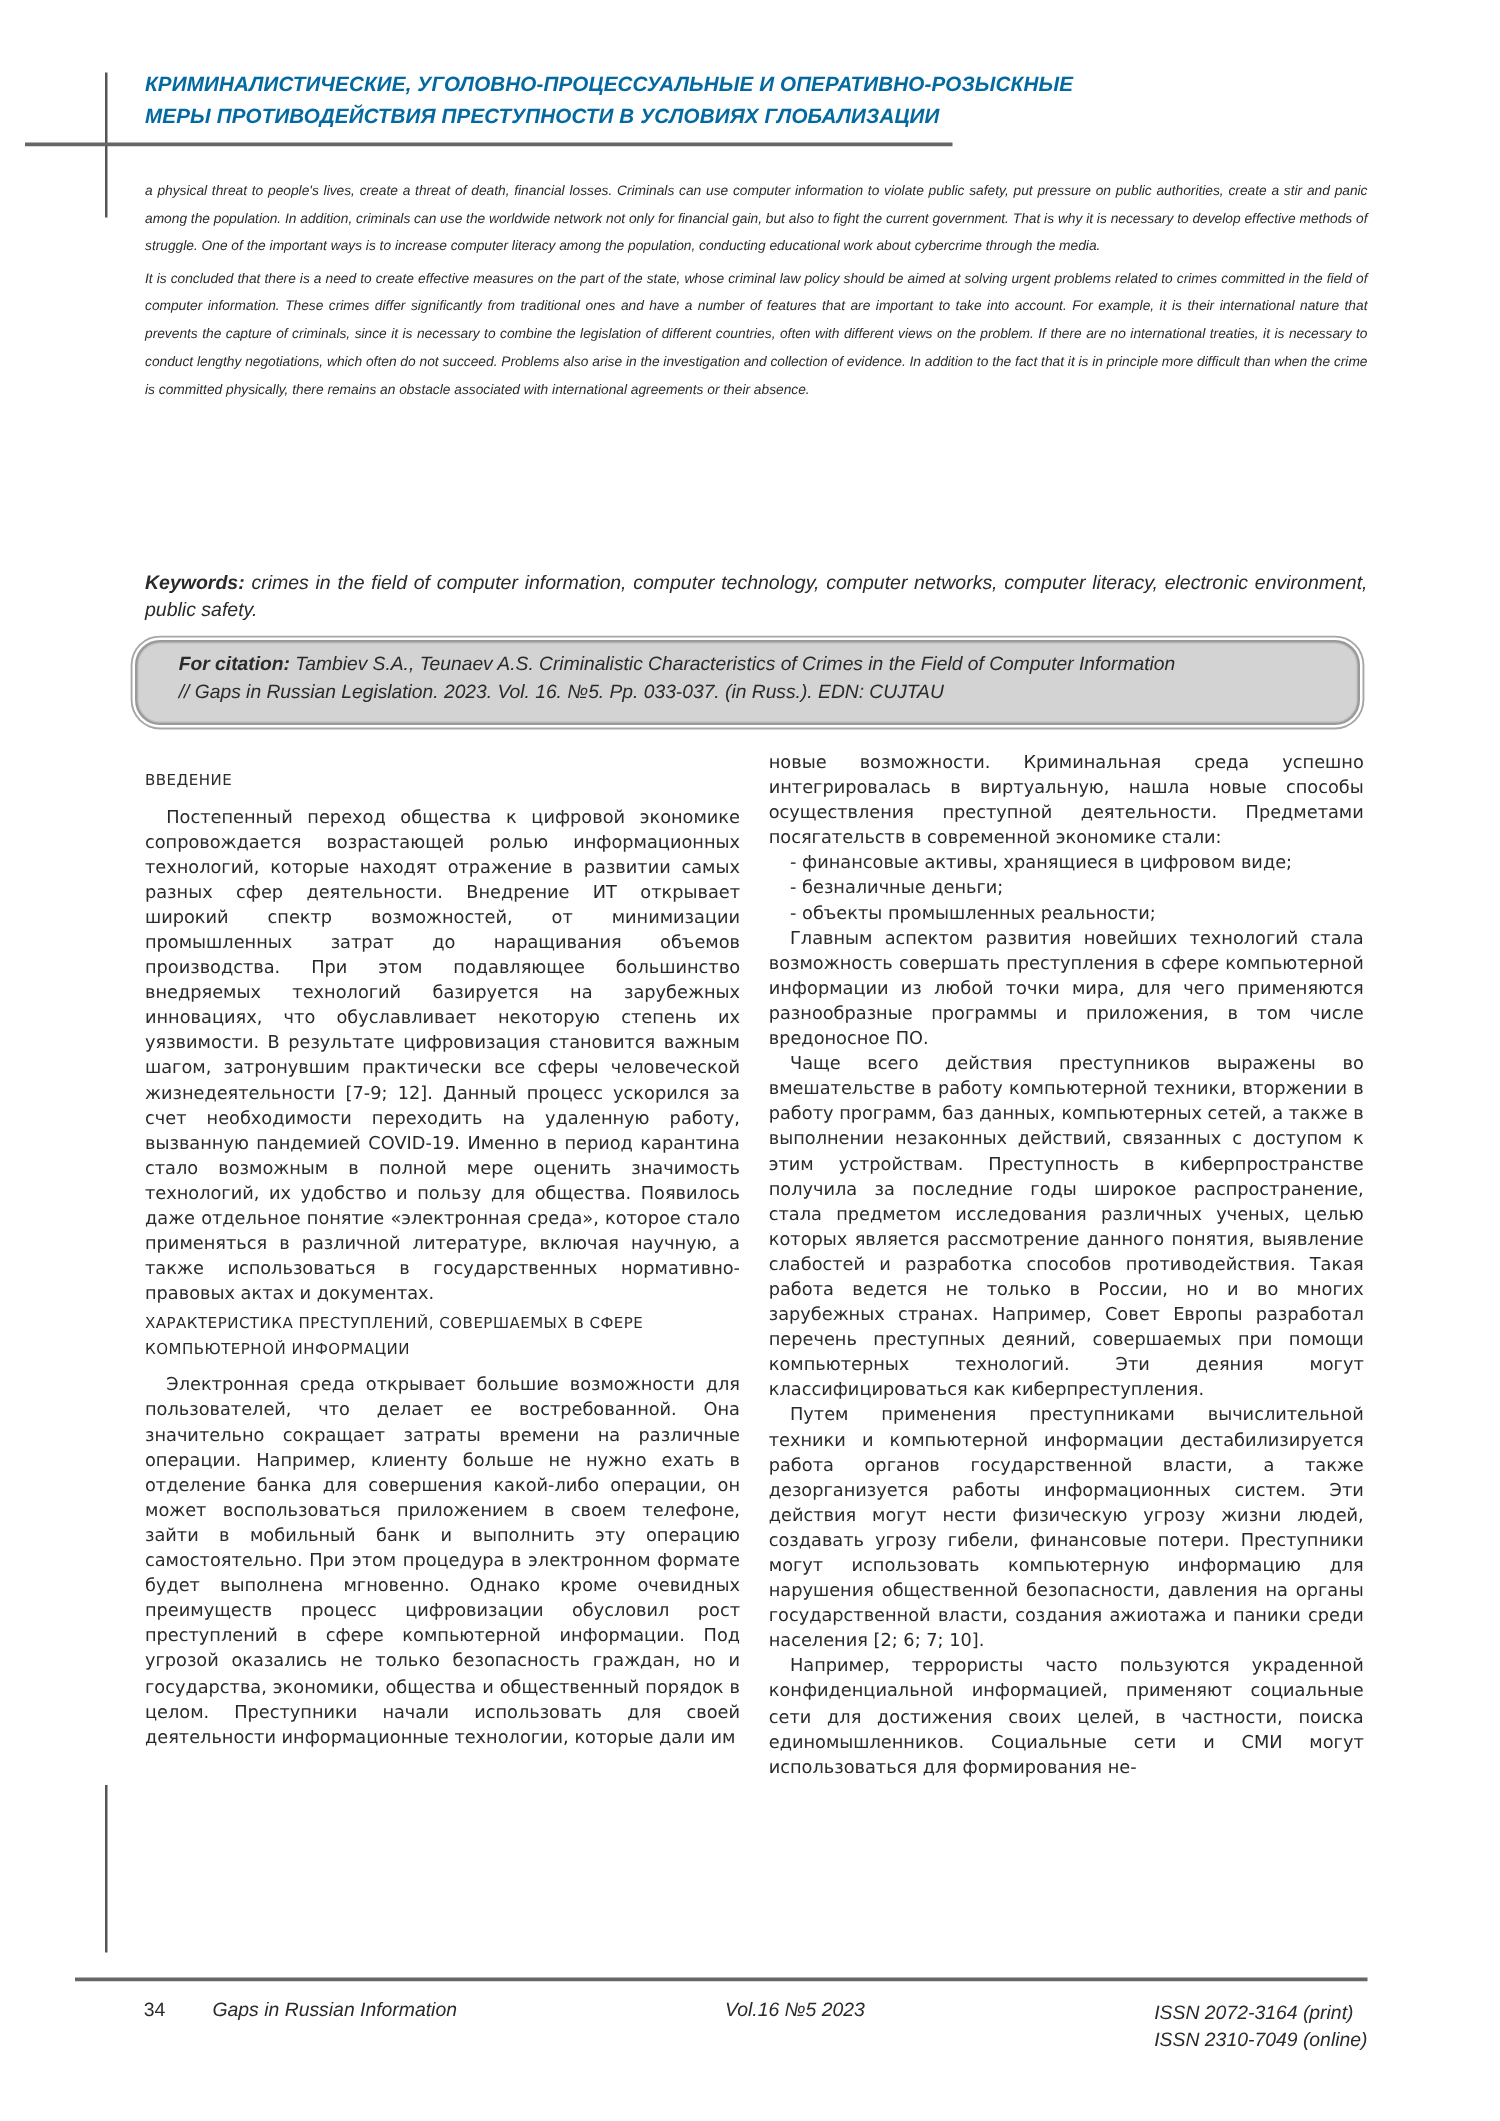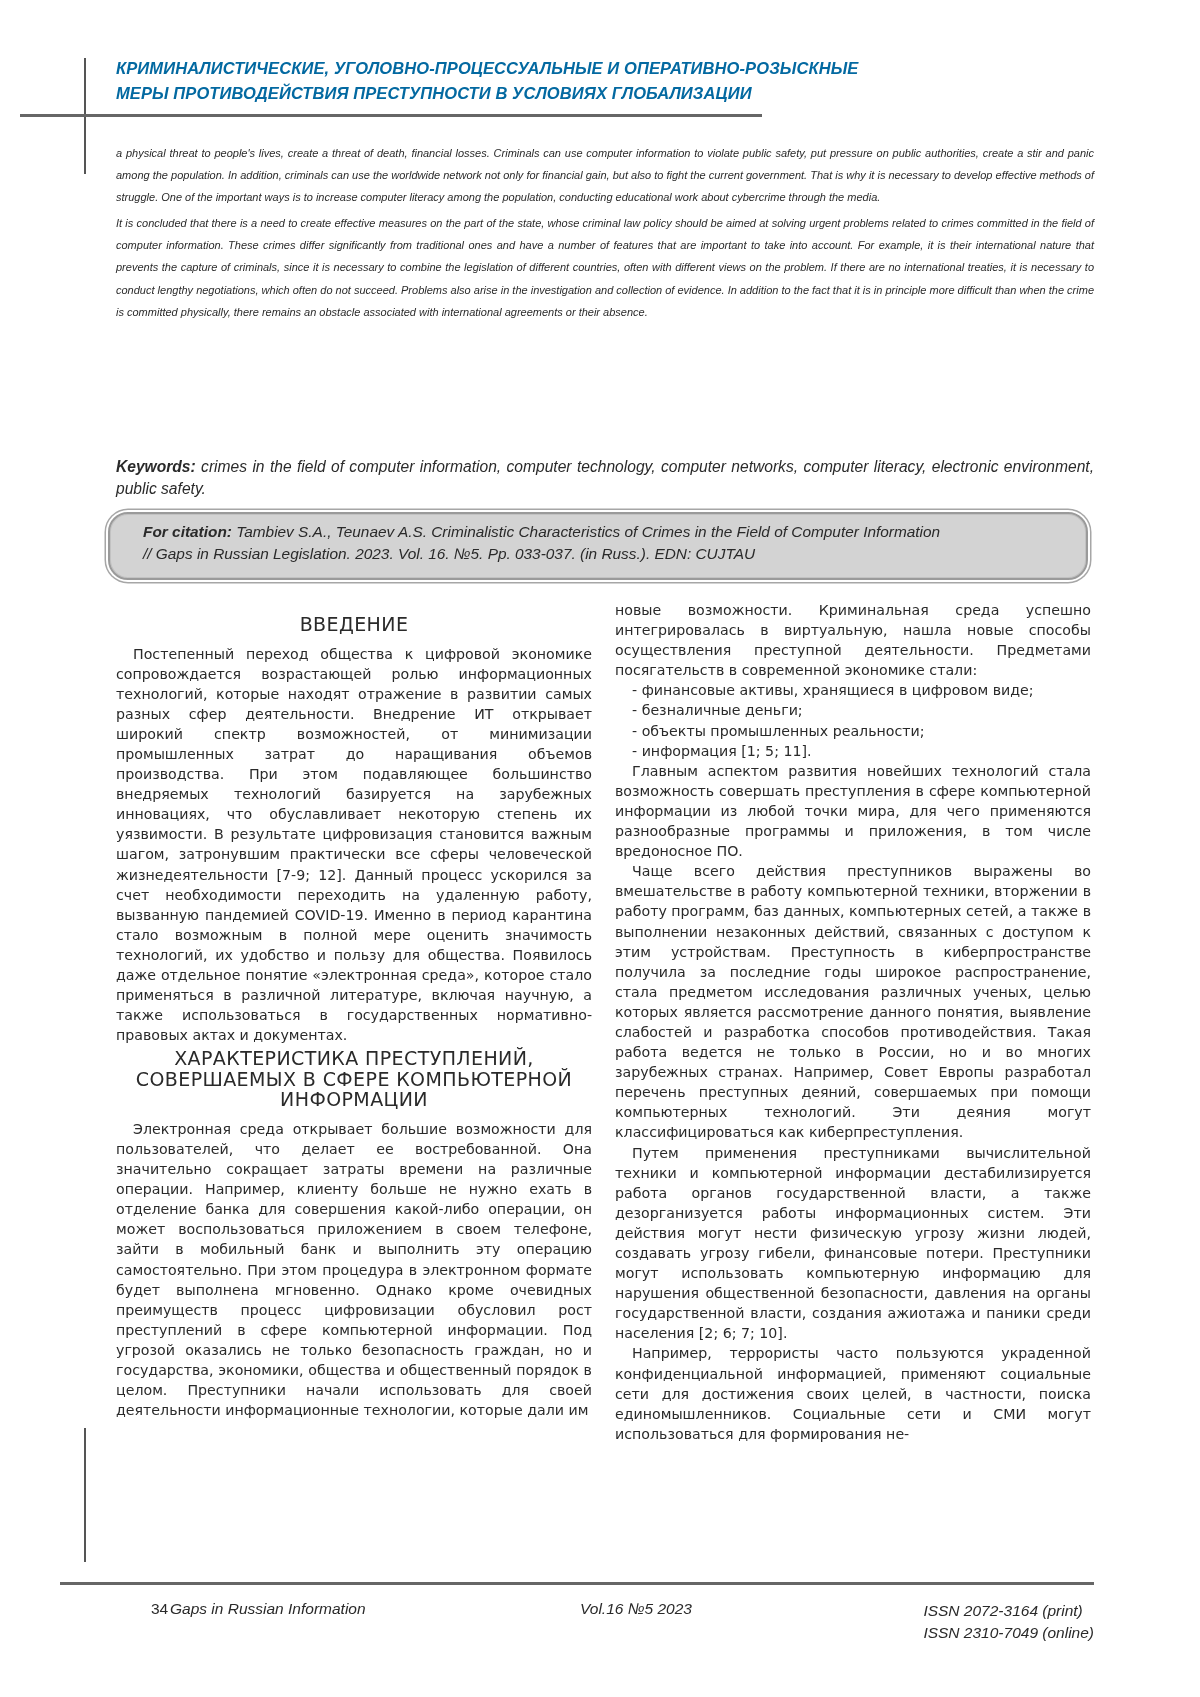--- a/index.html
+++ b/index.html
@@ -46,22 +46,22 @@
   .col {
     position: absolute; top: 600px; width: 476px;
     font-family: "DejaVu Sans", sans-serif; font-size: 14.2px; line-height: 20.1px;
     color: #2a2a2a; text-align: justify;
   }
   .col.left { left: 116px; }
   .col.right { left: 615px; top: 600px; }
   .col p { margin: 0; text-indent: 17px; }
   .col p.noindent { text-indent: 0; }
   .col .section-title {
-    font-family: "DejaVu Sans", sans-serif; font-size: 19px; line-height: 20.5px;
-    color: #2a2a2a; text-align: center; letter-spacing: 0.4px; margin: 0; font-weight: normal;
+    font-family: "DejaVu Sans", sans-serif; font-size: 12px; line-height: 20.5px;
+    color: #2a2a2a; text-align: left; letter-spacing: 0.4px; margin: 0; font-weight: normal;
   }
   .col .section-title.first { margin: 14px 0 9px 0; }
   .col .section-title.second { margin: 3px 0 9px 0; }
   .col .list-item { text-indent: 0; padding-left: 17px; text-align: left; }
 
   .footer {
     position: absolute; top: 1582px; left: 0; width: 1200px;
     font-family: "Liberation Sans", sans-serif; font-style: italic; font-size: 15.5px;
     color: #2a2a2a;
   }
@@ -104,28 +104,27 @@
   <p>Постепенный переход общества к цифровой экономике сопровождается возрастающей ролью информационных технологий, которые находят отражение в развитии самых разных сфер деятельности. Внедрение ИТ открывает широкий спектр возможностей, от минимизации промышленных затрат до наращивания объемов производства. При этом подавляющее большинство внедряемых технологий базируется на зарубежных инновациях, что обуславливает некоторую степень их уязвимости. В результате цифровизация становится важным шагом, затронувшим практически все сферы человеческой жизнедеятельности [7-9; 12]. Данный процесс ускорился за счет необходимости переходить на удаленную работу, вызванную пандемией COVID-19. Именно в период карантина стало возможным в полной мере оценить значимость технологий, их удобство и пользу для общества. Появилось даже отдельное понятие «электронная среда», которое стало применяться в различной литературе, включая научную, а также использоваться в государственных нормативно-правовых актах и документах.</p>
   <h2 class="section-title second">ХАРАКТЕРИСТИКА ПРЕСТУПЛЕНИЙ, СОВЕРШАЕМЫХ В СФЕРЕ КОМПЬЮТЕРНОЙ ИНФОРМАЦИИ</h2>
   <p>Электронная среда открывает большие возможности для пользователей, что делает ее востребованной. Она значительно сокращает затраты времени на различные операции. Например, клиенту больше не нужно ехать в отделение банка для совершения какой-либо операции, он может воспользоваться приложением в своем телефоне, зайти в мобильный банк и выполнить эту операцию самостоятельно. При этом процедура в электронном формате будет выполнена мгновенно. Однако кроме очевидных преимуществ процесс цифровизации обусловил рост преступлений в сфере компьютерной информации. Под угрозой оказались не только безопасность граждан, но и государства, экономики, общества и общественный порядок в целом. Преступники начали использовать для своей деятельности информационные технологии, которые дали им</p>
 </div>
 
 <div class="col right">
   <p class="noindent">новые возможности. Криминальная среда успешно интегрировалась в виртуальную, нашла новые способы осуществления преступной деятельности. Предметами посягательств в современной экономике стали:</p>
   <p class="list-item">- финансовые активы, хранящиеся в цифровом виде;</p>
   <p class="list-item">- безналичные деньги;</p>
   <p class="list-item">- объекты промышленных реальности;</p>
-  <p class="list-item">- информация [1; 5; 11].</p>
   <p>Главным аспектом развития новейших технологий стала возможность совершать преступления в сфере компьютерной информации из любой точки мира, для чего применяются разнообразные программы и приложения, в том числе вредоносное ПО.</p>
   <p>Чаще всего действия преступников выражены во вмешательстве в работу компьютерной техники, вторжении в работу программ, баз данных, компьютерных сетей, а также в выполнении незаконных действий, связанных с доступом к этим устройствам. Преступность в киберпространстве получила за последние годы широкое распространение, стала предметом исследования различных ученых, целью которых является рассмотрение данного понятия, выявление слабостей и разработка способов противодействия. Такая работа ведется не только в России, но и во многих зарубежных странах. Например, Совет Европы разработал перечень преступных деяний, совершаемых при помощи компьютерных технологий. Эти деяния могут классифицироваться как киберпреступления.</p>
   <p>Путем применения преступниками вычислительной техники и компьютерной информации дестабилизируется работа органов государственной власти, а также дезорганизуется работы информационных систем. Эти действия могут нести физическую угрозу жизни людей, создавать угрозу гибели, финансовые потери. Преступники могут использовать компьютерную информацию для нарушения общественной безопасности, давления на органы государственной власти, создания ажиотажа и паники среди населения [2; 6; 7; 10].</p>
   <p>Например, террористы часто пользуются украденной конфиденциальной информацией, применяют социальные сети для достижения своих целей, в частности, поиска единомышленников. Социальные сети и СМИ могут использоваться для формирования не-</p>
 </div>
 
 <div class="footer">
-  <span class="page-num" style="top:18px;margin-left:36px;">34</span>
+  <span class="page-num" style="top:18px;">34</span>
   <span class="journal" style="top:18px;">Gaps in Russian Information</span>
   <span class="volume" style="top:18px;">Vol.16  №5  2023</span>
   <div class="issn" style="top:18px;">
     <div>ISSN 2072-3164 (print)</div>
     <div>ISSN 2310-7049 (online)</div>
   </div>
 </div>
 
 </body></html>

